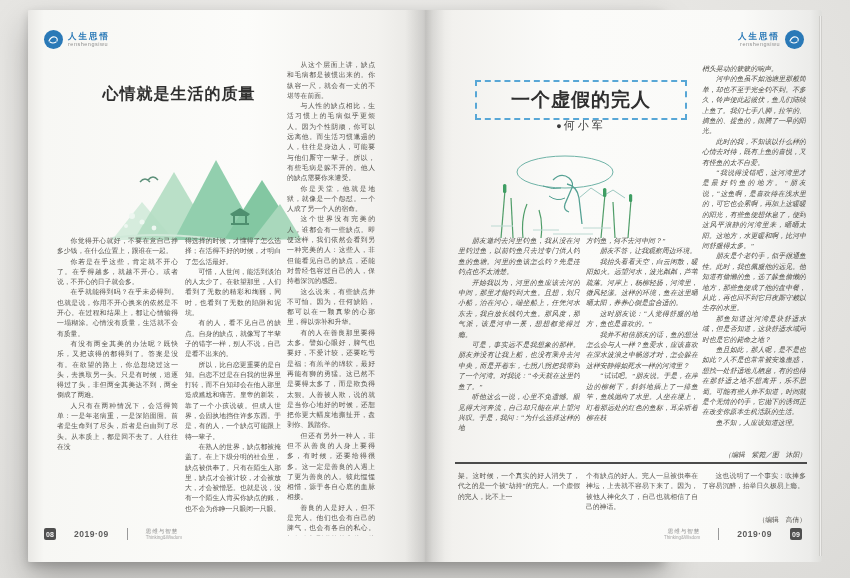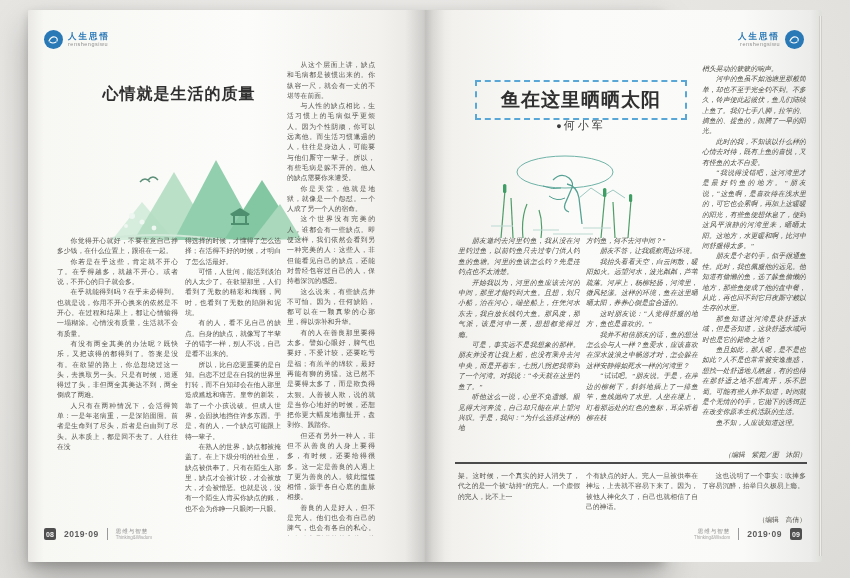--- a/index.html
+++ b/index.html
@@ -59,21 +59,21 @@
   .credit{position:absolute;text-align:right;font-family:"Liberation Serif","DejaVu Serif",serif;
     font-size:6.8px;color:#4b4a44;}
   .credit-1{left:277px;top:440px;width:104px;font-style:italic;}
   .credit-2{left:277px;top:505px;width:104px;color:#55534e;}
   .divider{position:absolute;left:30px;top:452px;width:352px;height:2px;background:#4b4b4b;}
   .colD2{left:33px;top:461px;width:122px;height:60px;}
   .colE2{left:161px;top:461px;width:112px;height:60px;}
   .colF2{left:277px;top:461px;width:104px;height:44px;}
 
   
-  .footer{position:absolute;bottom:22px;display:flex;align-items:center;gap:8px;}
+  .footer{position:absolute;bottom:22px;display:flex;align-items:center;gap:18px;}
   .footer-left{left:16px;}
   .footer-right{right:20px;}
   .pagenum{display:inline-flex;width:12px;height:12px;background:#4f4f4f;border-radius:2px;
     color:#f2f2f2;font-size:7px;font-weight:bold;align-items:center;justify-content:center;}
   .issue{font-size:8.5px;font-weight:bold;color:#5d5d5d;letter-spacing:.5px;}
   .fbar{width:1px;height:12px;background:#9a9a9a;}
   .magname{display:flex;flex-direction:column;line-height:1.2;}
   .footer-right .magname{text-align:right;}
   .mag-cn{font-size:5.5px;color:#8a8a8a;letter-spacing:1px;}
   .mag-en{font-size:4.5px;color:#a5a5a5;}
@@ -166,21 +166,21 @@
           <span class="brand-py">renshengsiwu</span>
         </span>
         <span class="logo-circle">
           <svg width="13" height="13" viewBox="0 0 13 13">
               <path d="M2,8 Q4,3 8,4 Q11,5 10,8 M3,9 Q6,11 9,9" fill="none" stroke="#ffffff" stroke-width="1.1" stroke-linecap="round"></path>
             </svg>
         </span>
       </div>
 
       <div class="r-titlebox">
-        <h2 class="r-title">鱼在这里晒晒太阳</h2>
+        <h2 class="r-title">一个虚假的完人</h2>
       </div>
       <div class="author r-author">
         <span class="dot">●</span><span>何小军</span>
       </div>
 
       <div class="r-illu">
         <svg width="165" height="88" viewBox="0 0 165 88" fill="none">
           <ellipse cx="82" cy="22" rx="48" ry="16" stroke="#6fb3a7" stroke-width="1"></ellipse>
           <path d="M70,30 q8,-8 16,-2 q6,5 2,12 l-6,14 q-2,6 4,8" stroke="#55a193" stroke-width="1.3"></path>
           <path d="M84,34 q10,2 12,14 l3,26" stroke="#55a193" stroke-width="1.3"></path>

